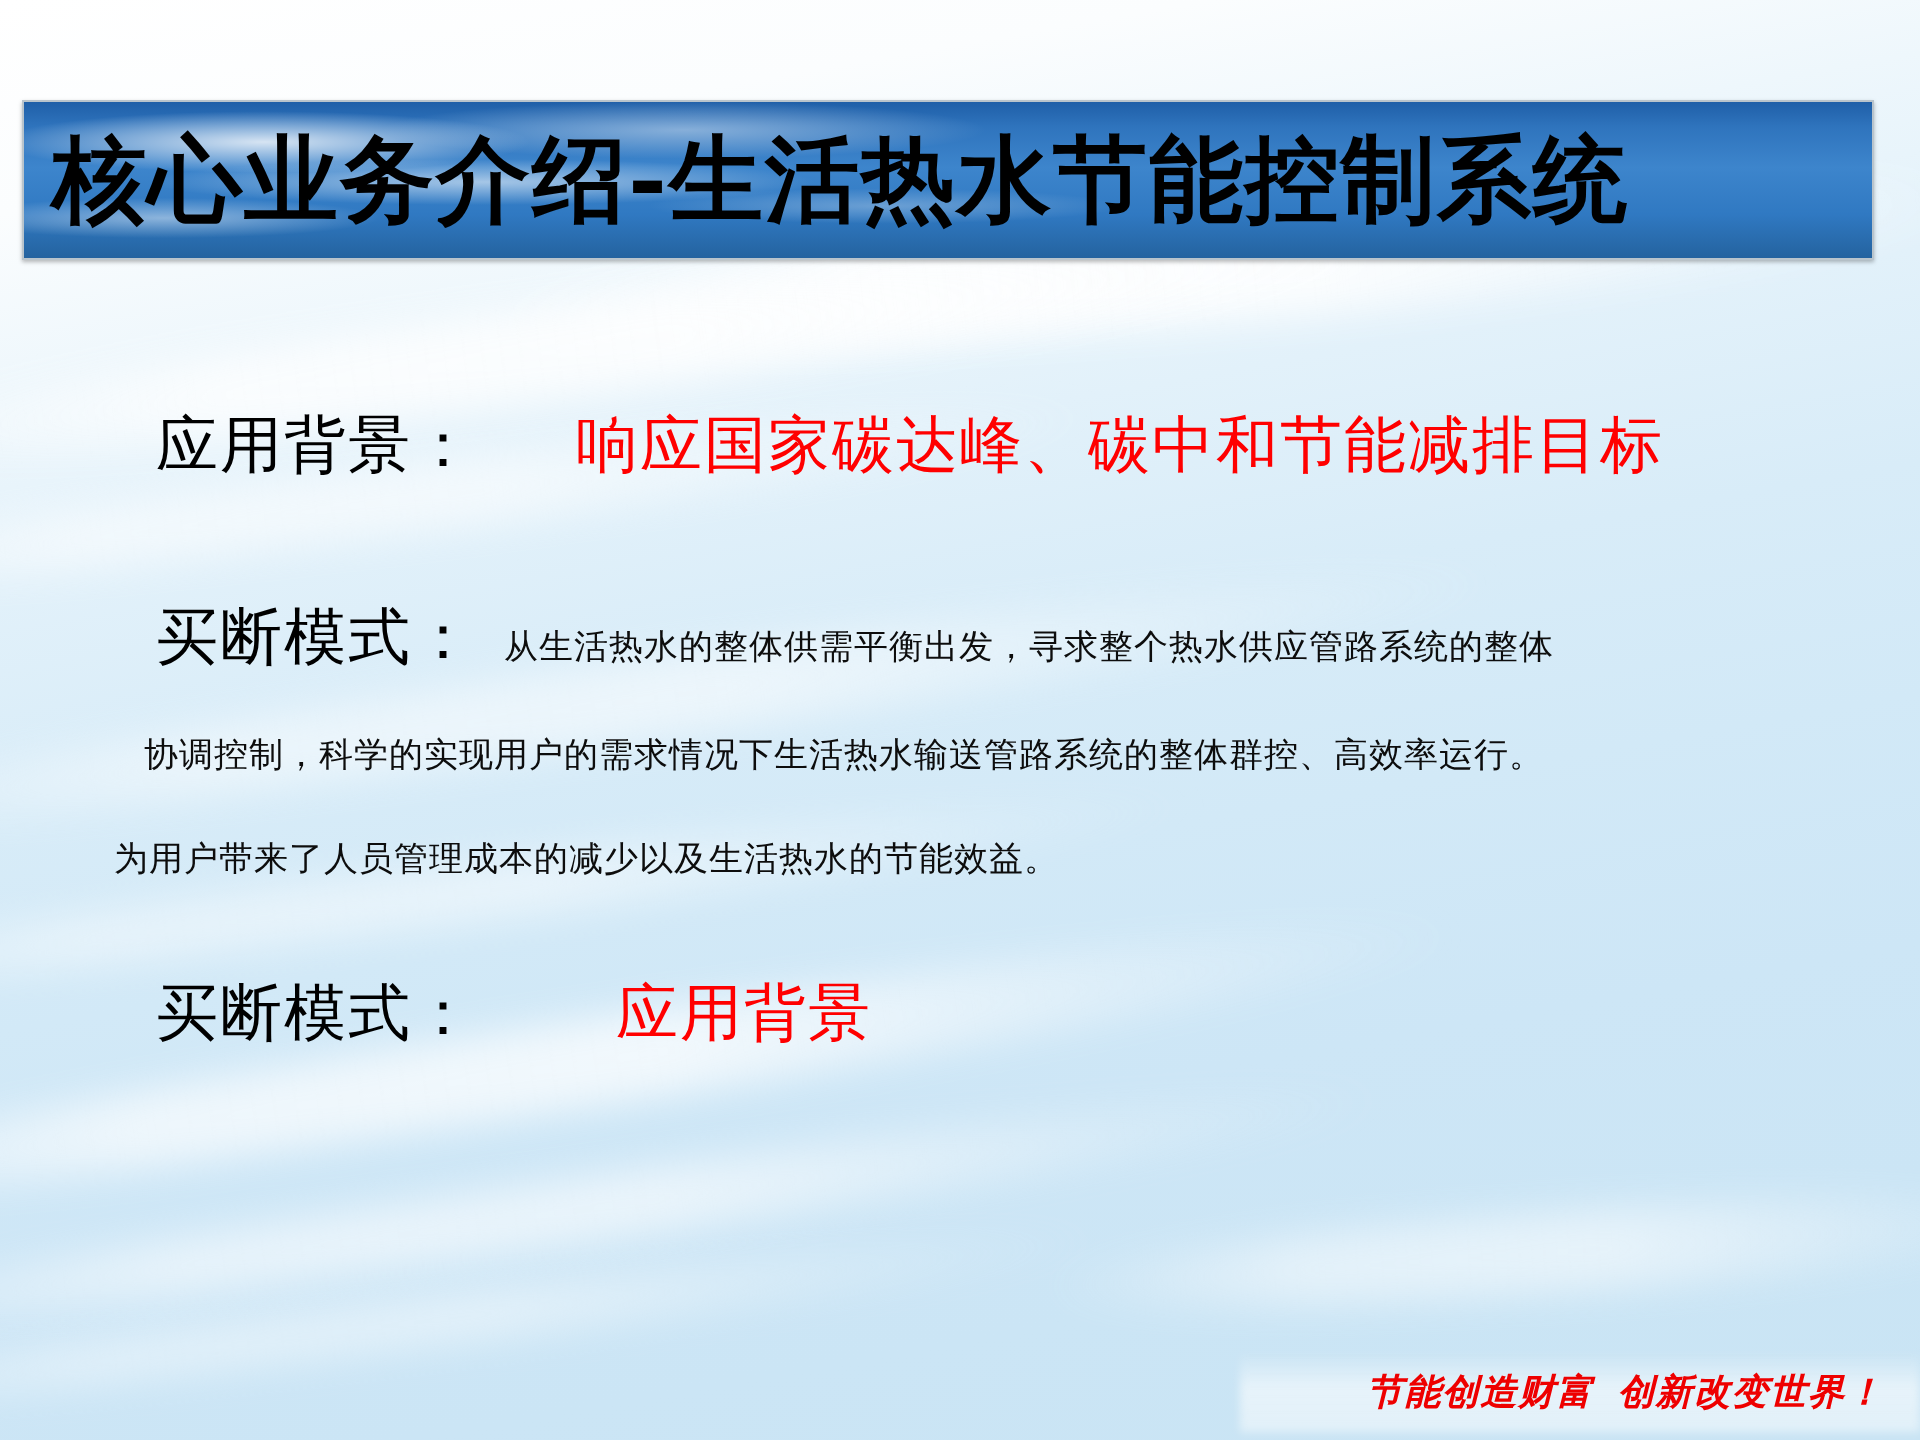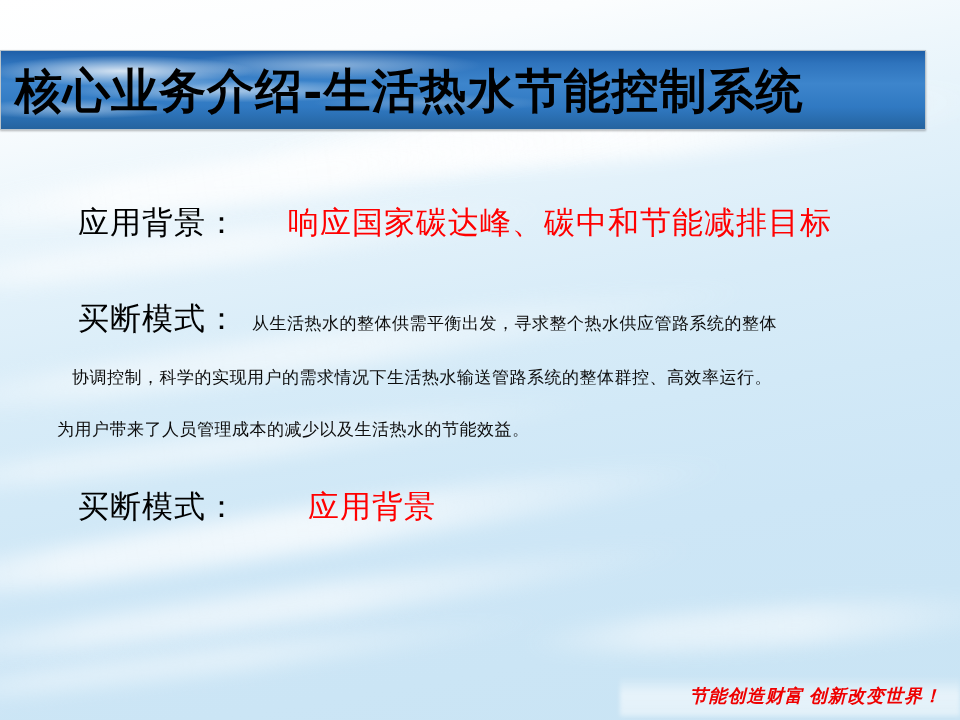--- a/index.html
+++ b/index.html
@@ -55,21 +55,21 @@
   .s4 { left: -150px; top: 432px; width: 760px; height: 30px; transform: rotate(-7deg);  opacity: .5; }
   .s5 { left: -160px; top: 510px; width: 900px; height: 44px; transform: rotate(-8.5deg); opacity: .75; }
   .s6 { left: -120px; top: 588px; width: 820px; height: 34px; transform: rotate(-8deg);  opacity: .6; }
   .s7 { left: -140px; top: 648px; width: 700px; height: 26px; transform: rotate(-7deg);  opacity: .45; }
   .s8 { left: 240px;  top: 100px; width: 760px; height: 60px; transform: rotate(-5deg);  opacity: .9; }
   .s9 { left: 520px;  top: 606px; width: 520px; height: 40px; transform: rotate(-4deg);  opacity: .55; }
 
   
   .title-banner {
     position: absolute;
-    left: 0;
+    left: 11px;
     top: 50px;
     width: 926px;
     height: 80px;
     box-sizing: border-box;
     border: 1px solid #b9c4cc;
     box-shadow: 0 1px 2px rgba(0,0,0,0.28);
     background:
       
       radial-gradient(ellipse 190px 22px at 120px 20px, rgba(255,255,255,0.80), rgba(255,255,255,0) 70%),
       radial-gradient(ellipse 230px 16px at 230px 40px, rgba(255,255,255,0.55), rgba(255,255,255,0) 72%),
@@ -141,21 +141,21 @@
     top: 676px;
     width: 340px;
     height: 40px;
     background: linear-gradient(180deg, rgba(255,255,255,0.0) 0%, rgba(255,255,255,0.55) 45%, rgba(255,255,255,0.45) 100%);
     filter: blur(2px);
   }
   .footer-text {
     position: absolute;
     right: 18px;
     top: 684px;
-    font-family: Liberation Serif, serif;
+    font-family: Liberation Mono, monospace;
     font-weight: bold;
     font-style: italic;
     font-size: 18px;
     color: #ee0000;
     letter-spacing: 1px;
     white-space: nowrap;
   }
 </style>
 </head>
 <body>

